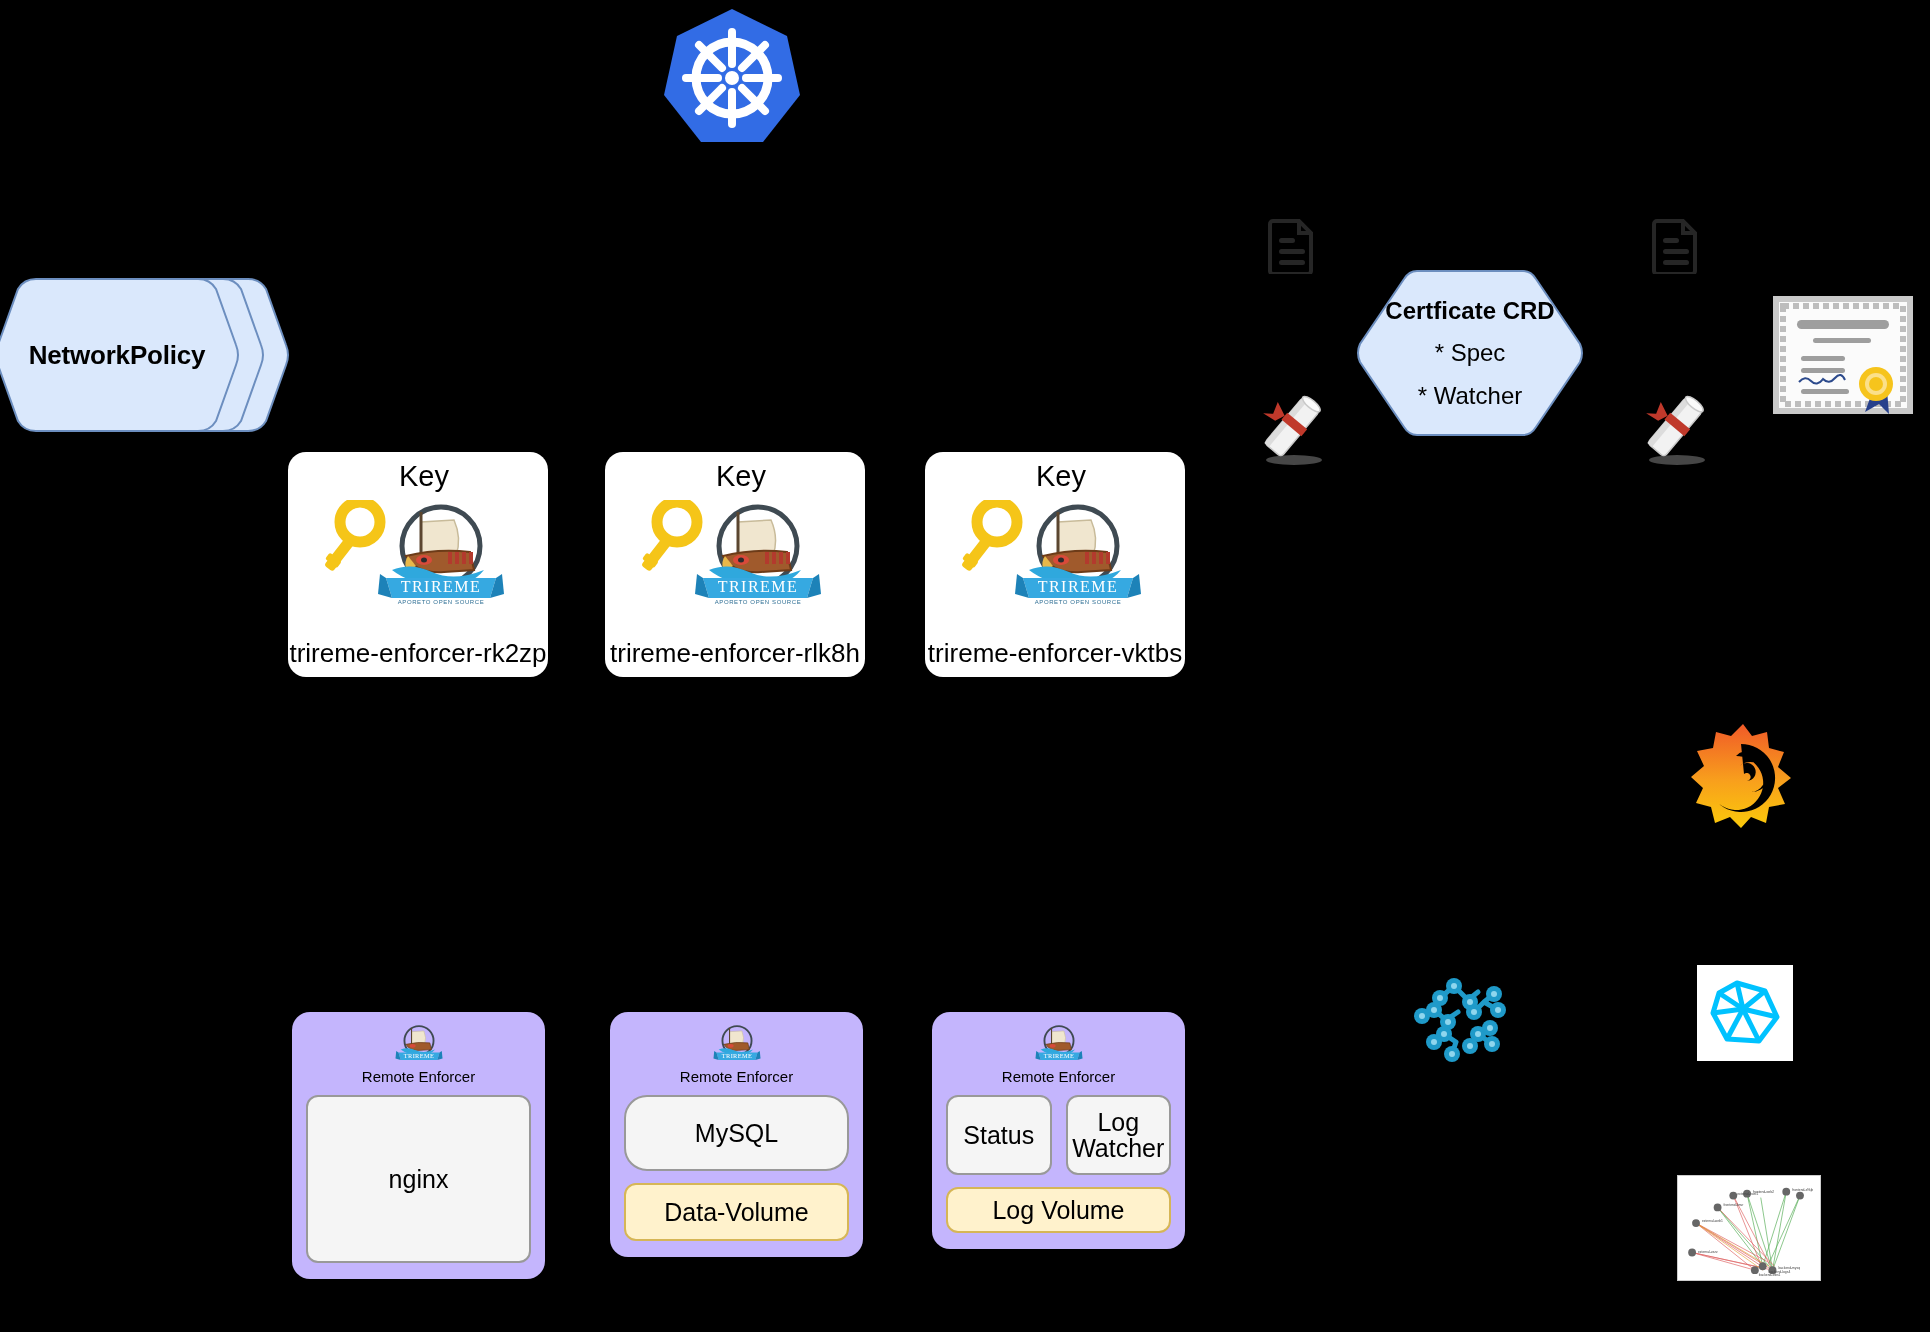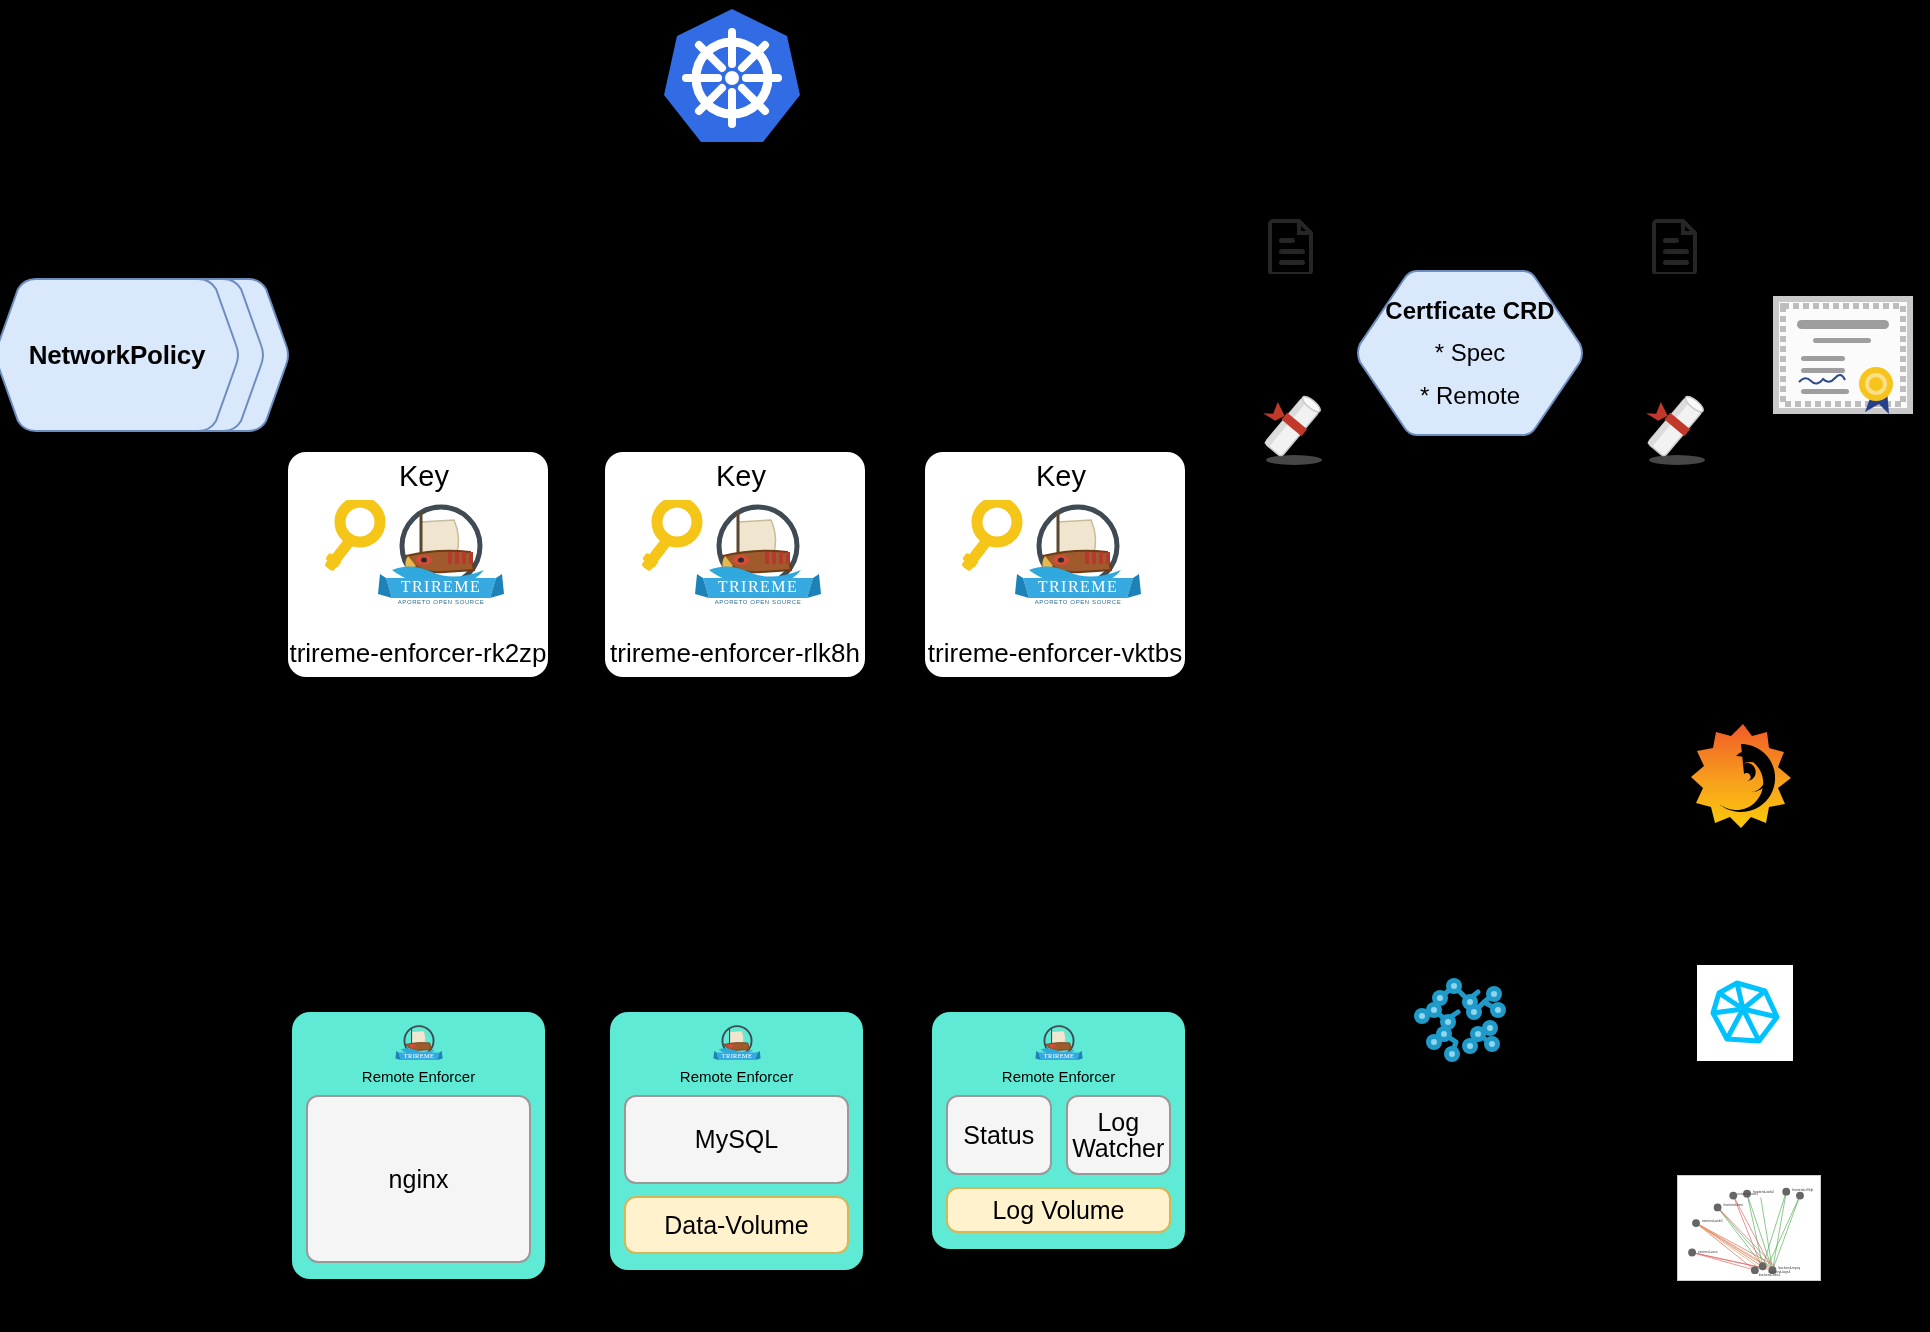--- a/index.html
+++ b/index.html
@@ -70,21 +70,21 @@
     text-align: center; font-size: 26px; color: #000;
   }
   #card-1 { left: 288px; top: 452px; }
   #card-2 { left: 605px; top: 452px; }
   #card-3 { left: 925px; top: 452px; }
 
   
   .pod-card {
     position: absolute;
     width: 253px;
-    background: #5eead4;
+    background: #c4b5fd;
     border-radius: 18px;
     box-shadow: 0 2px 4px rgba(0,0,0,0.35);
     box-sizing: border-box;
     padding: 10px 14px 16px 14px;
   }
   .pod-card .mini-logo {
     width: 56px; height: 44px; margin: 0 auto; display: block;
   }
   .pod-card .enforcer-caption {
     text-align: center;
@@ -112,21 +112,21 @@
     display: flex; align-items: center; justify-content: center;
     font-size: 25px;
     color: #000;
     box-sizing: border-box;
     margin-top: 12px;
     line-height: 1.06;
   }
   #pod-nginx { left: 292px; top: 1012px; }
   #pod-nginx .container-box { height: 168px; }
   #pod-mysql { left: 610px; top: 1012px; }
-  #pod-mysql .container-box { height: 89px; }
+  #pod-mysql .container-box { height: 76px; border-radius: 23px; }
   #pod-mysql .volume-box { height: 58px; }
   #pod-apache { left: 932px; top: 1012px; }
   .dual-row { display: flex; gap: 14px; }
   .dual-row .container-box { flex: 1; height: 80px; }
   #pod-apache .volume-box { height: 46px; }
 
   
   #doc-icon-1 { left: 1268px; top: 218px; width: 48px; height: 56px; }
   #doc-icon-2 { left: 1652px; top: 218px; width: 48px; height: 56px; }
   #scroll-icon-1 { left: 1250px; top: 390px; width: 80px; height: 78px; }
@@ -179,21 +179,21 @@
 
   <div class="node" id="cert-crd">
     <svg viewBox="0 0 230 170" width="230" height="170" aria-hidden="true">
       <path d="M 62 3 L 168 3 Q 176 3 181 11 L 225 76 Q 229 85 225 94 L 181 159
                Q 176 167 168 167 L 62 167 Q 54 167 49 159 L 5 94 Q 1 85 5 76
                L 49 11 Q 54 3 62 3 Z" fill="#dae8fc" stroke="#6c8ebf" stroke-width="2"></path>
     </svg>
     <div class="crd-text">
       <div class="crd-title">Certficate CRD</div>
       <div class="crd-line">* Spec</div>
-      <div class="crd-line">* Remote</div>
+      <div class="crd-line">* Watcher</div>
     </div>
   </div>
 
   <div class="enforcer-card" id="card-1">
     <div class="key-label">Key</div>
     <div class="key-icon">
       <svg viewBox="0 0 66 78" width="66" height="78" aria-hidden="true">
         <circle cx="40" cy="22" r="20" fill="none" stroke="#f5c518" stroke-width="11"></circle>
         <circle cx="40" cy="22" r="8" fill="#ffffff"></circle>
         <rect x="14" y="36" width="11" height="36" rx="3" fill="#f5c518" transform="rotate(38 19 54)"></rect>

